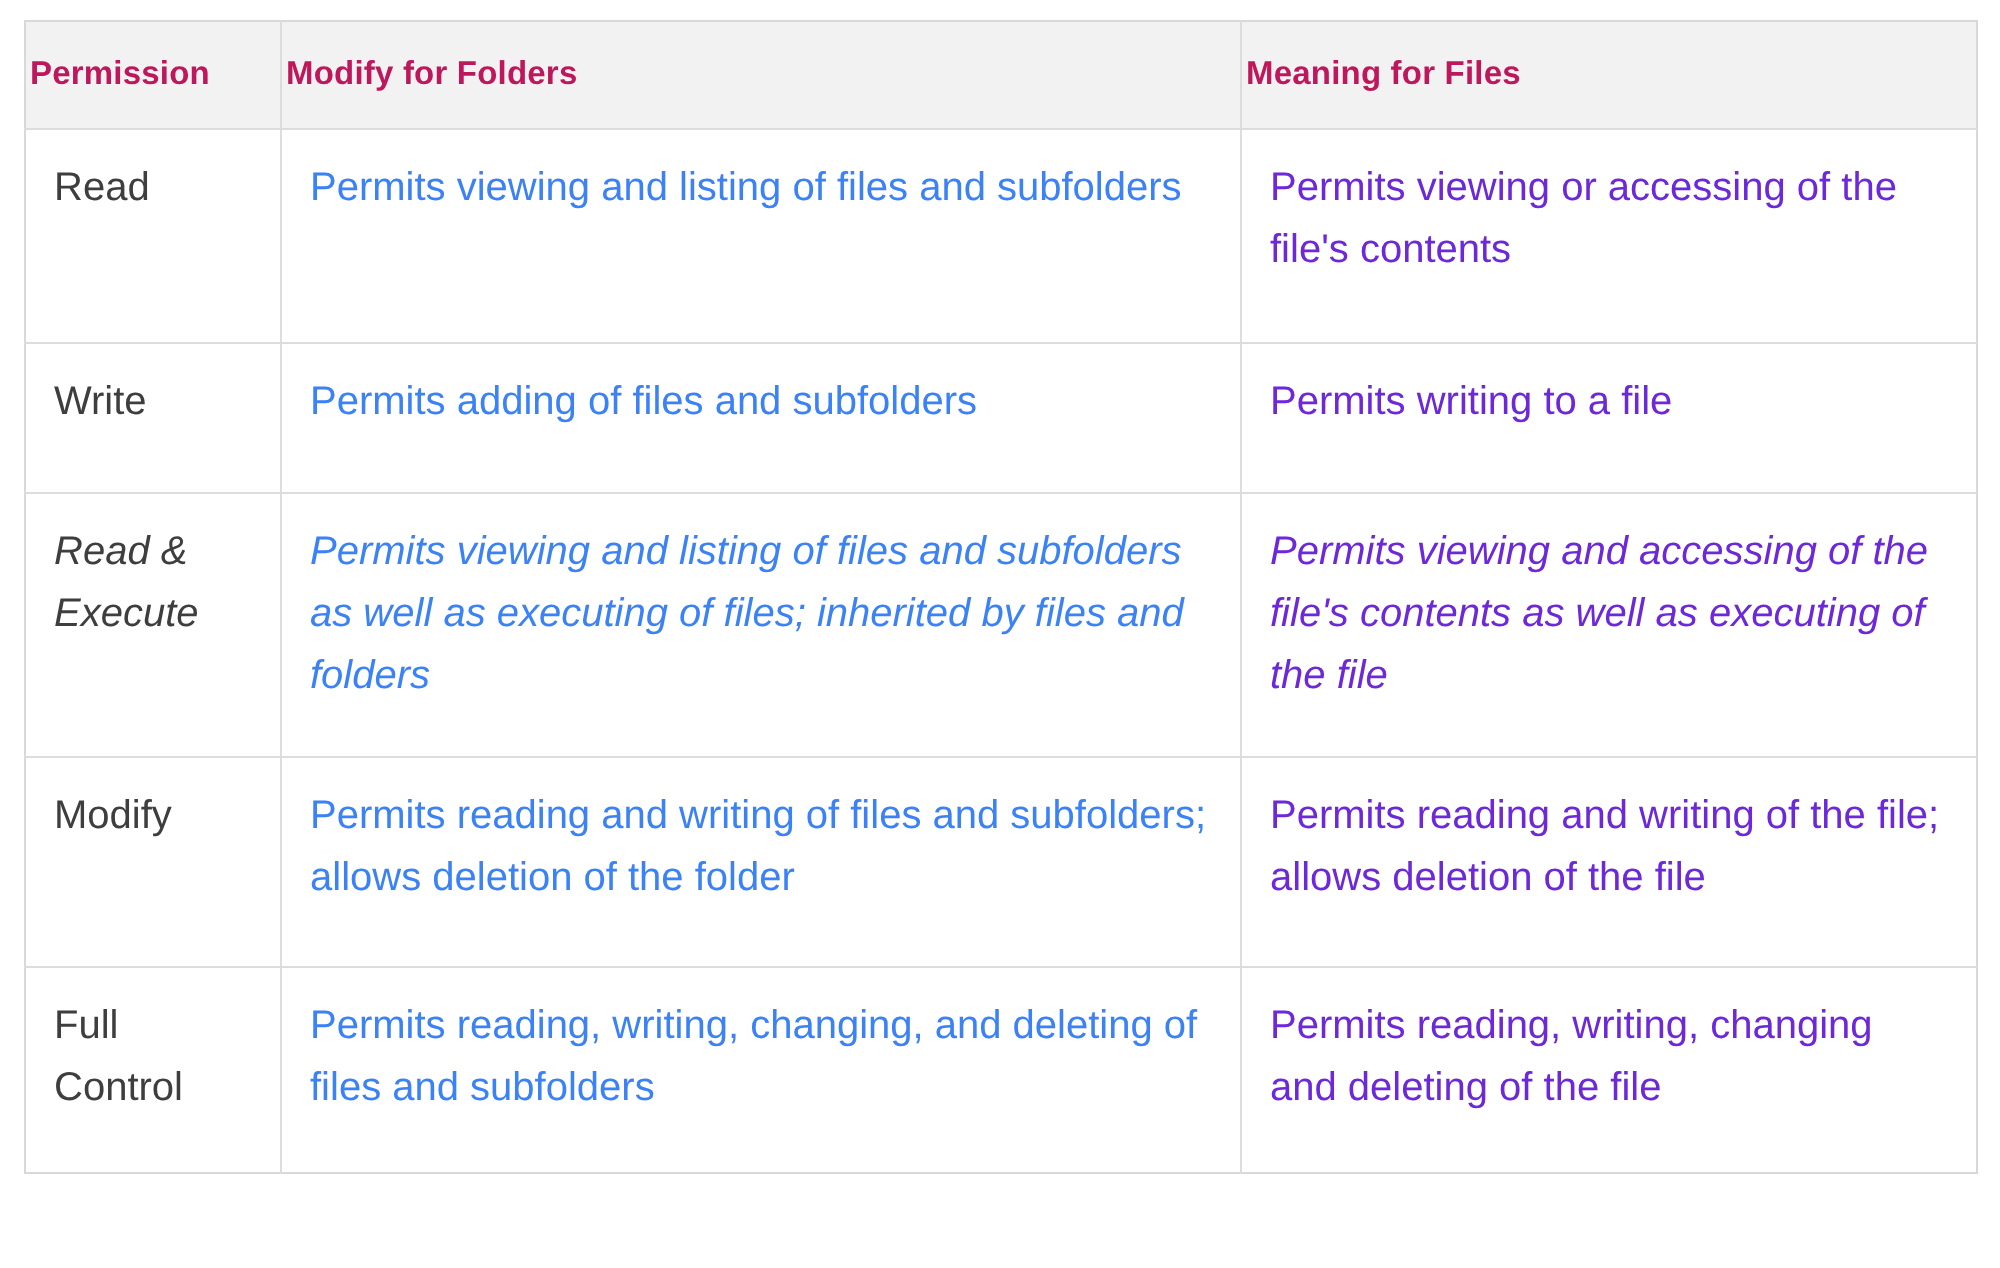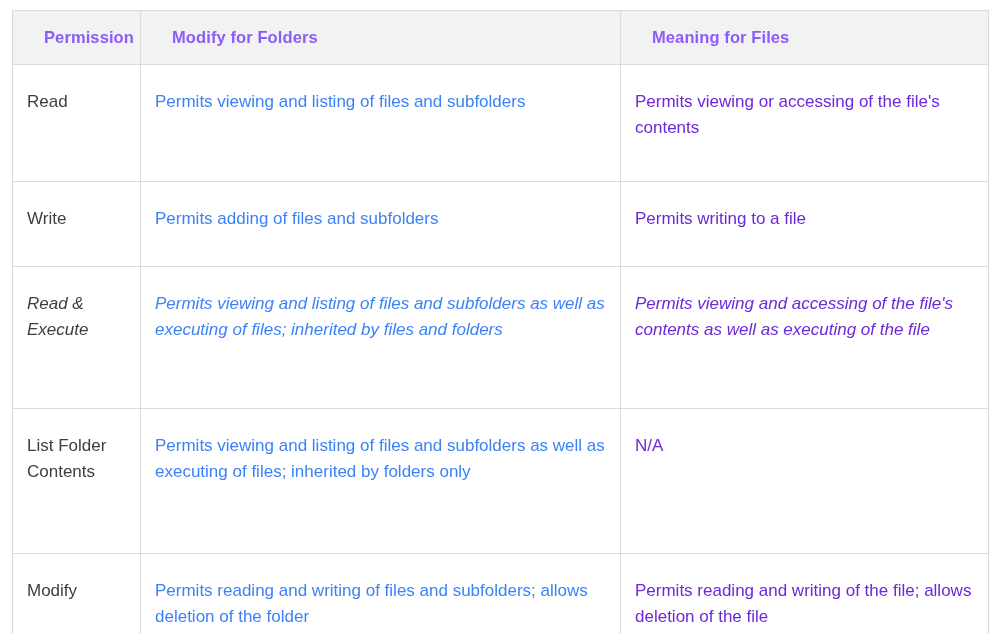--- a/index.html
+++ b/index.html
@@ -36,36 +36,36 @@
   table.perm-table col.c-permission { width: 128px; }
   table.perm-table col.c-folders    { width: 480px; }
   table.perm-table col.c-files      { width: 368px; }
 
   thead th {
     background: #f2f2f2;
     text-align: left;
     vertical-align: middle;
     font-weight: bold;
     font-size: 16.5px;
-    color: #8b5cf6;
+    color: #be185d;
     letter-spacing: 0.1px;
-    padding: 16px 14px 16px 31px;
+    padding: 16px 14px 16px 2px;
     height: 54px;
     box-sizing: border-box;
     border-right: 1px solid #dcdcdc;
     border-bottom: 1px solid #dcdcdc;
   }
   thead th:last-child { border-right: none; }
 
   tbody td {
     vertical-align: top;
-    font-size: 17px;
+    font-size: 20px;
     line-height: 1.55;
     color: #3e3e3e;
-    padding: 24px 14px 14px 14px;
+    padding: 14px 14px 14px 14px;
     border-right: 1px solid #dcdcdc;
     border-bottom: 1px solid #dcdcdc;
     background: #ffffff;
     word-wrap: break-word;
   }
   tbody td:last-child { border-right: none; }
   tbody tr:last-child td { border-bottom: none; }
 
   td.cell-permission { color: #3e3e3e; }
   td.cell-folders    { color: #3b82f6; }
@@ -112,25 +112,20 @@
         <td class="cell-folders">Permits adding of files and subfolders</td>
         <td class="cell-files">Permits writing to a file</td>
       </tr>
 
       <tr data-row="2">
         <td class="cell-permission">Read &amp; Execute</td>
         <td class="cell-folders">Permits viewing and listing of files and subfolders as well as executing of files; inherited by files and folders</td>
         <td class="cell-files">Permits viewing and accessing of the file's contents as well as executing of the file</td>
       </tr>
 
-      <tr data-row="3">
-        <td class="cell-permission">List Folder Contents</td>
-        <td class="cell-folders">Permits viewing and listing of files and subfolders as well as executing of files; inherited by folders only</td>
-        <td class="cell-files">N/A</td>
-      </tr>
 
       <tr data-row="4">
         <td class="cell-permission">Modify</td>
         <td class="cell-folders">Permits reading and writing of files and subfolders; allows deletion of the folder</td>
         <td class="cell-files">Permits reading and writing of the file; allows deletion of the file</td>
       </tr>
 
       <tr data-row="5">
         <td class="cell-permission">Full Control</td>
         <td class="cell-folders">Permits reading, writing, changing, and deleting of files and subfolders</td>

